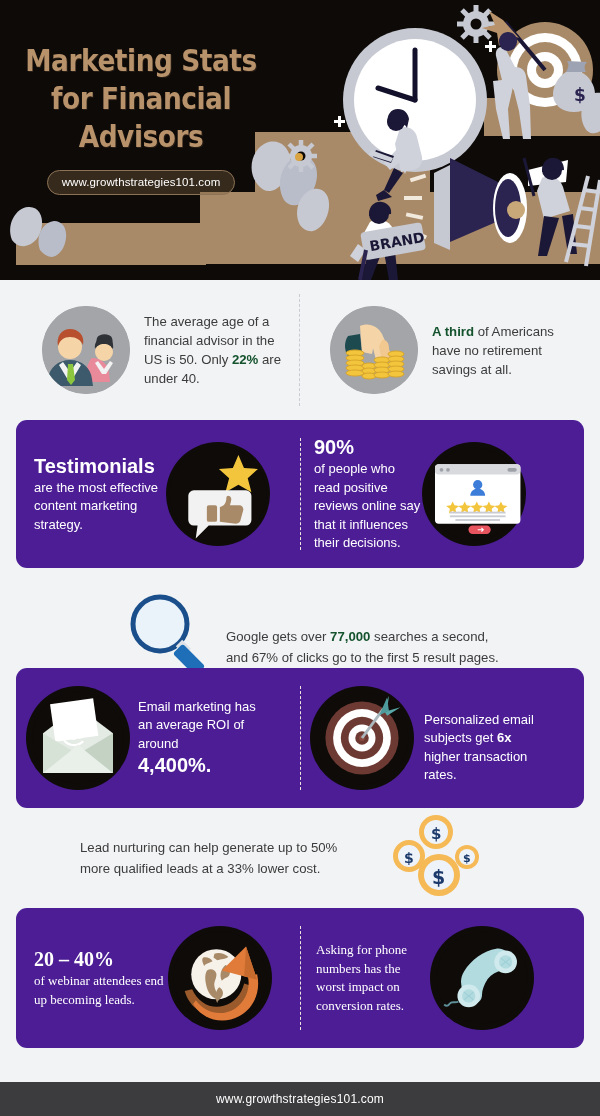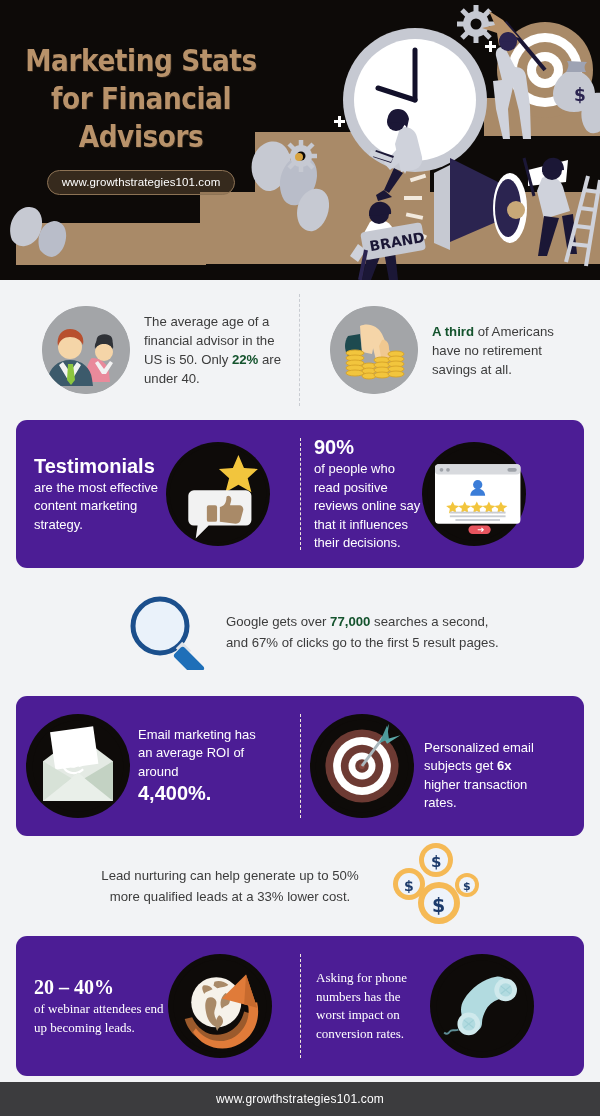--- a/index.html
+++ b/index.html
@@ -357,21 +357,21 @@
               <rect x="30" y="79" width="60" height="2"></rect>
             <rect x="36" y="83" width="48" height="2"></rect>
           </g>
           <rect x="50" y="90" width="24" height="9" rx="4.5" fill="#e8555f"></rect>
           <path d="M60 94.5h6m-2-2l2 2-2 2" stroke="#ffffff" stroke-width="1.2" fill="none"></path>
         </svg>
       </div>
     </div>
   </div>
 
-  <div class="row-plain" style="height:128px; padding-left:124px;">
+  <div class="row-plain" style="height:100px; padding-left:124px;align-items:flex-end;">
     <div style="flex:none;">
       <svg width="86" height="76" viewBox="0 0 86 76" class="svgbox">
         <circle cx="36" cy="32" r="27" fill="#eaf2fa" stroke="#1b4f8c" stroke-width="5"></circle>
         <line x1="55" y1="51" x2="64" y2="60" stroke="#dfe3e8" stroke-width="9"></line>
         <rect x="58" y="52" width="14" height="32" rx="3" transform="rotate(-45 65 68)" fill="#1f6fb8"></rect>
       </svg>
     </div>
     <div class="cell-text" style="margin-left:16px; line-height:21px;">
       <div><span>Google gets over </span><span class="hl">77,000</span><span> searches a second,</span></div>
       <div>and 67% of clicks go to the first 5 result pages.</div>
@@ -415,21 +415,21 @@
           <path d="M72 30l8-18 2 14z" fill="#4e9a9a"></path>
         </svg>
       </div>
       <div class="p-text" style="margin-left:10px; width:120px;margin-top:19px;">
         <span>Personalized email subjects get </span><span class="b">6x</span><span> higher transaction rates.</span>
       </div>
     </div>
   </div>
 
   <div class="row-plain" style="height:100px; padding-left:80px;">
-    <div class="cell-text" style="line-height:21px; width:300px;text-align:center;">
+    <div class="cell-text" style="line-height:21px; width:300px;">
       <div>Lead nurturing can help generate up to 50%</div>
       <div>more qualified leads at a 33% lower cost.</div>
     </div>
     <div style="flex:none; margin-left:8px;">
       <svg width="98" height="92" viewBox="0 0 98 92" class="svgbox">
         <g>
           <circle cx="48" cy="20" r="17" fill="#f5b955"></circle>
           <circle cx="48" cy="20" r="12" fill="#eef3fa"></circle>
           <text x="43" y="27" font-family="DejaVu Sans, sans-serif" font-size="15" font-weight="bold" fill="#1b3a6b">$</text>
         </g>

